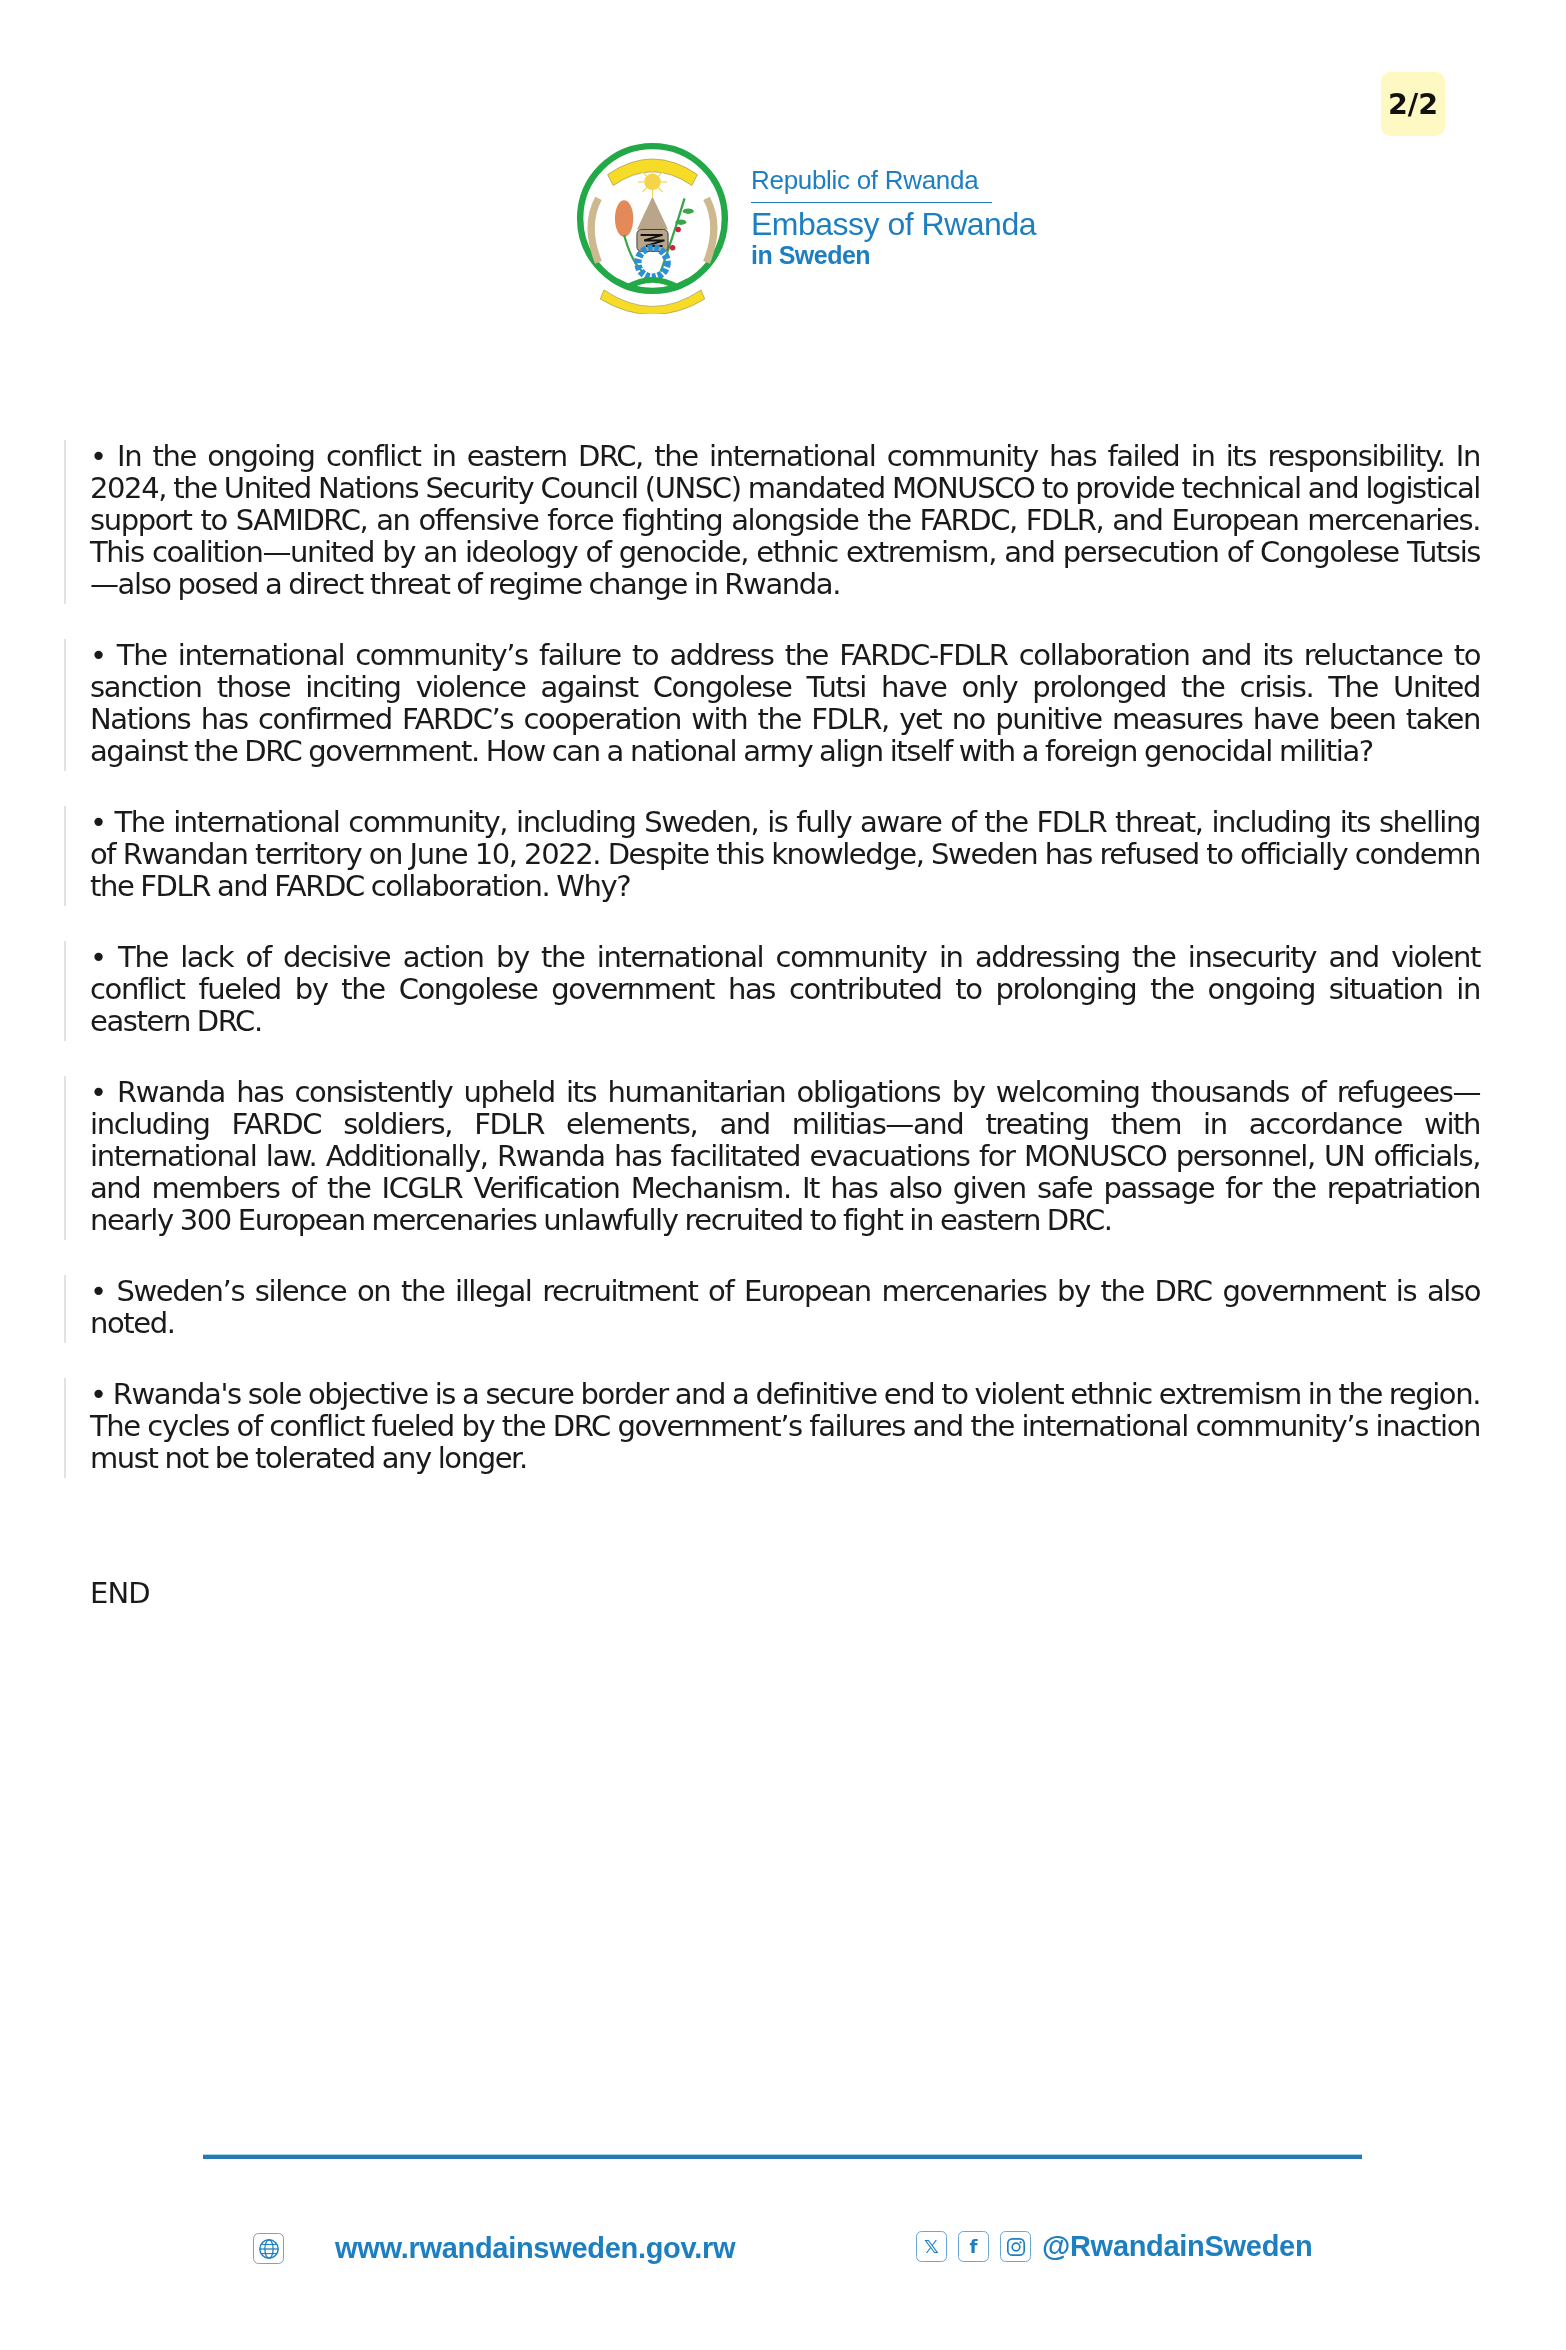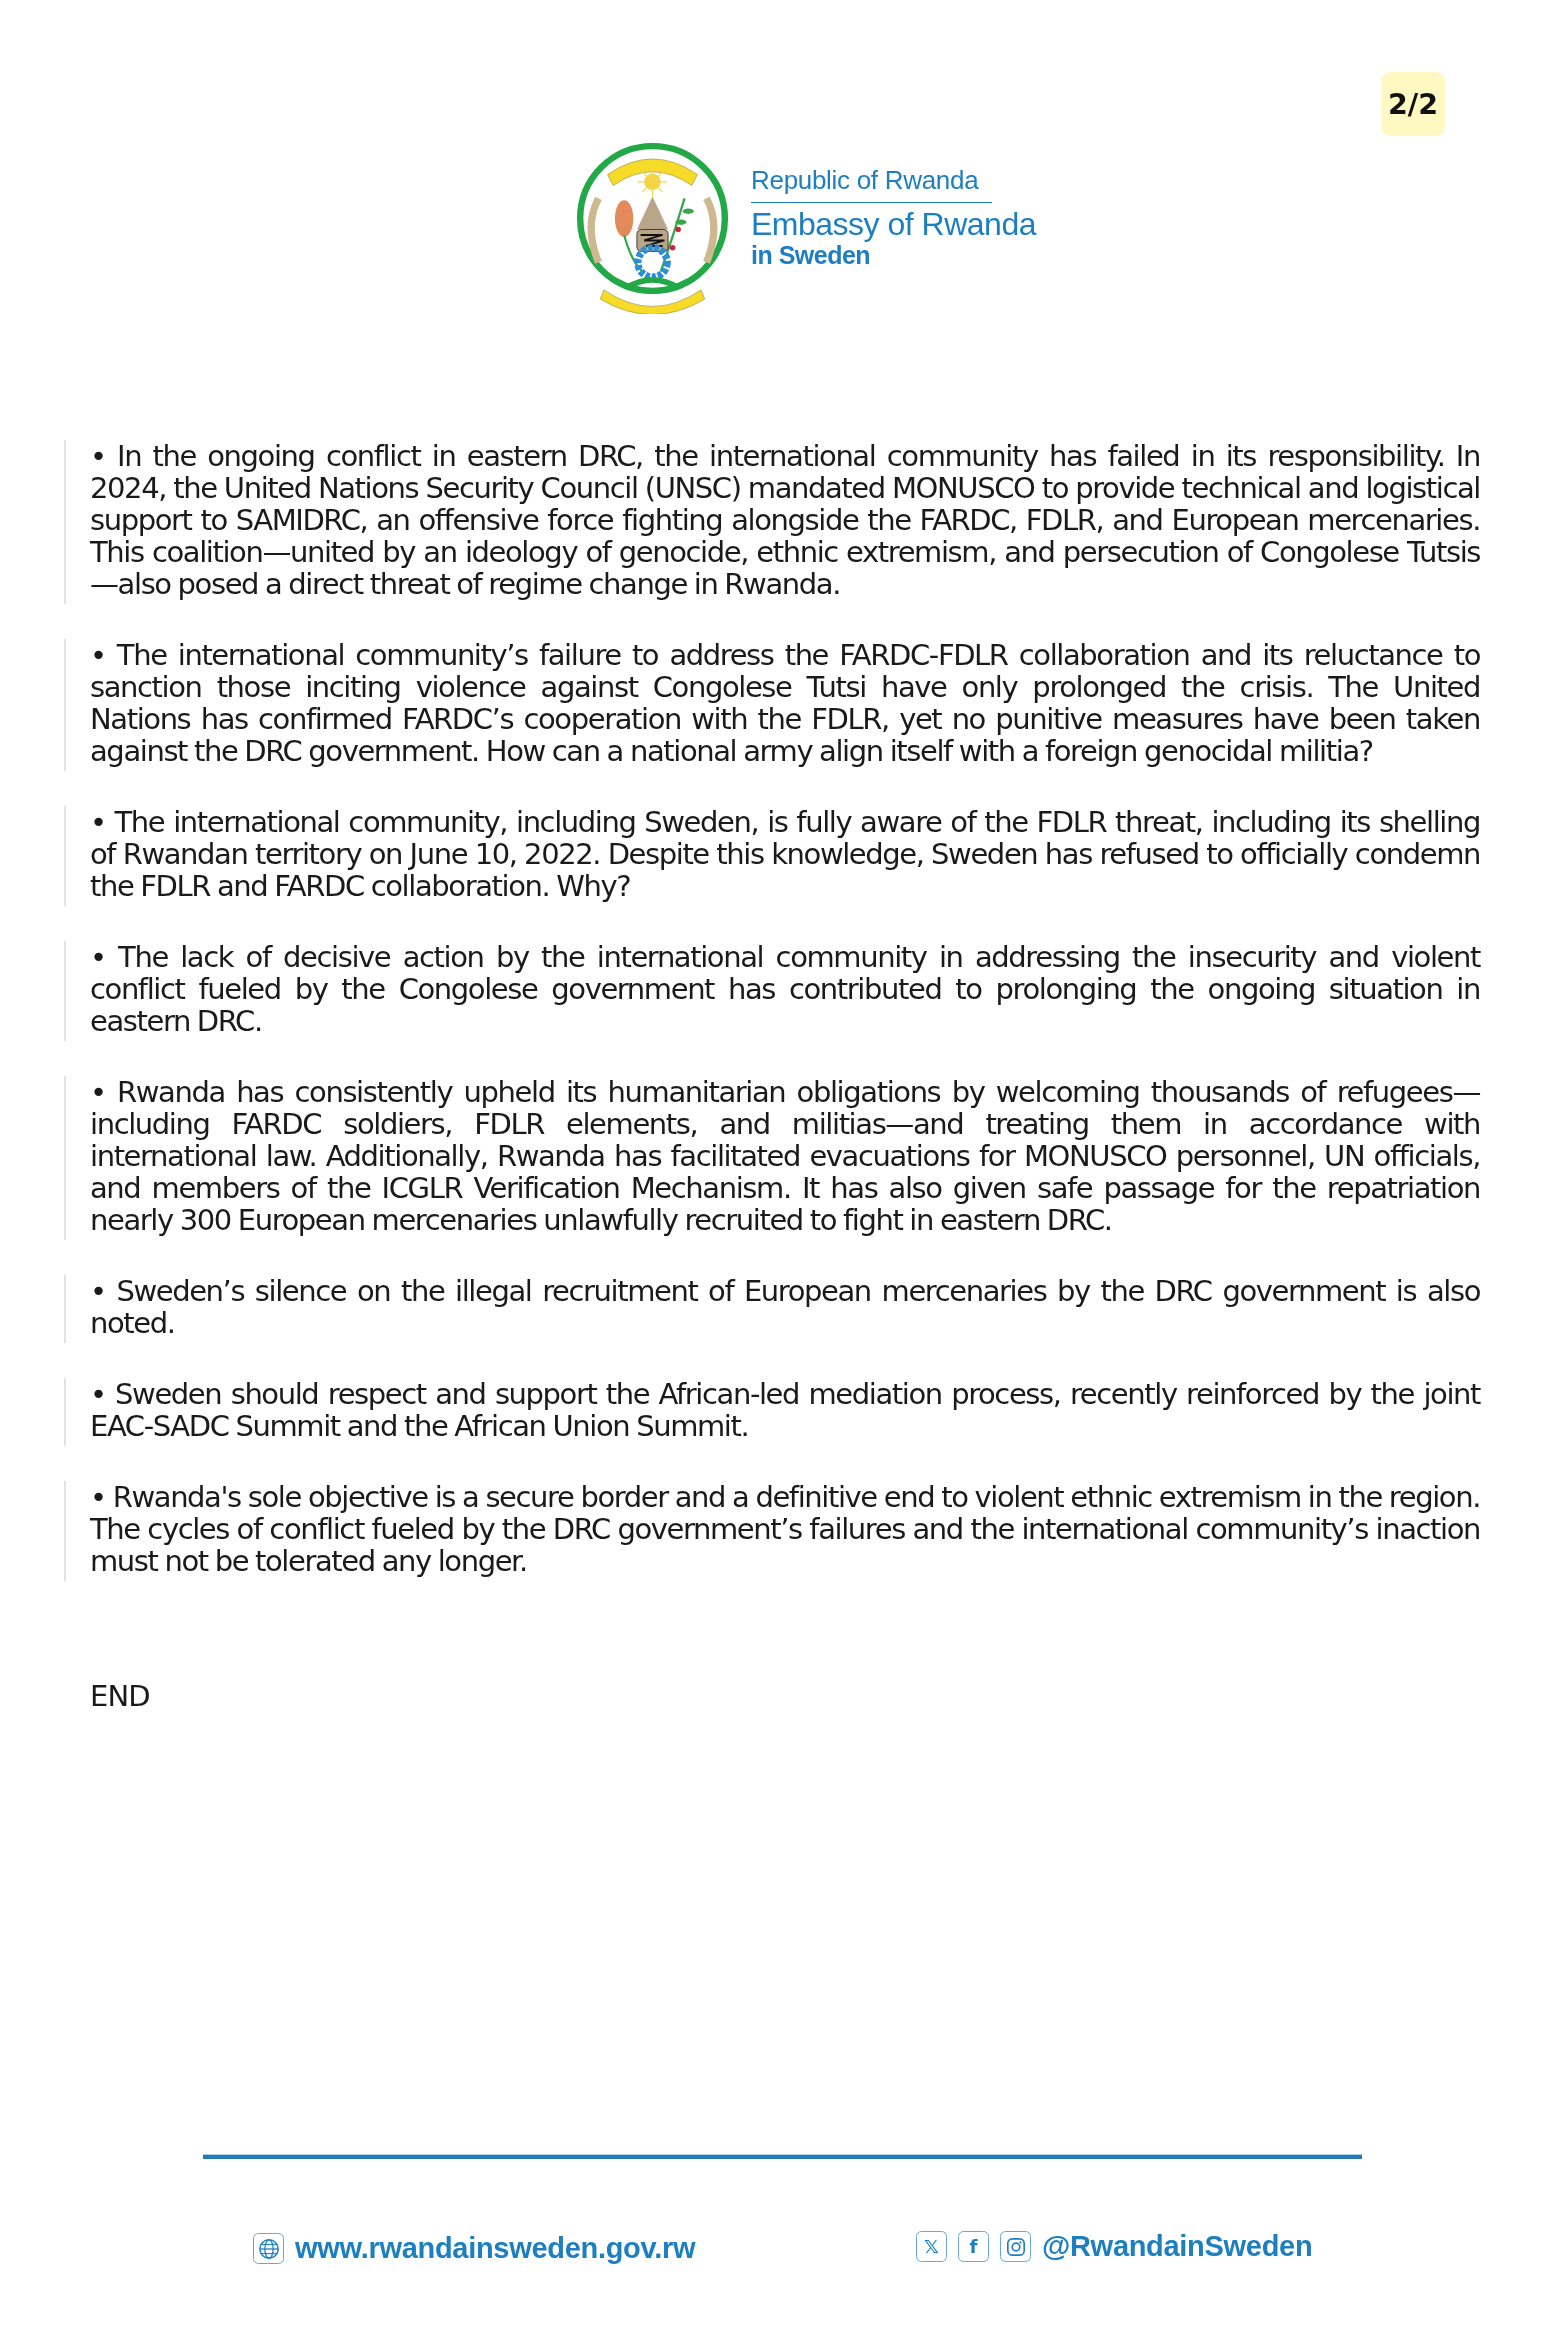--- a/index.html
+++ b/index.html
@@ -23,21 +23,21 @@
   .body-text { position: absolute; left: 64px; top: 411px; width: 1416px; }
   .para { position: relative; padding-left: 26px; font-size: 29px; line-height: 32px;
           text-align: justify; letter-spacing: -1.4px; word-spacing: -0.9px;
           font-family: "DejaVu Sans", sans-serif; margin-bottom: 39px; }
   .para::before { content: ""; position: absolute; left: 0; top: 0; bottom: -3.7px; width: 1.8px; background: #e2e2e2; }
   .end-mark { font-size: 29px; margin-top: 102px; padding-left: 26px; letter-spacing: -0.9px; }
 
   .footer-rule { position: absolute; left: 203px; top: 2154px; width: 1159px; height: 3.7px;
                  background: #2878b8; border-top: 0.9px solid #a9d2ee; }
 
-  .footer-web { position: absolute; left: 253px; top: 2232px; display: flex; align-items: center; }
+  .footer-web { position: absolute; left: 253px; top: 2232px; display: flex; align-items: center; gap: 40px; }
   .footer-social { position: absolute; left: 916px; top: 2230px; display: flex; align-items: center; }
   .icon-box { width: 31px; height: 31px; border: 1.8px solid #6aa7d6; border-radius: 5.5px;
               display: flex; align-items: center; justify-content: center; color: #1d7fc0;
               box-sizing: border-box; margin-right: 11px; font-weight: bold; font-size: 18.4px; }
   .footer-text { color: #1d7fc0; font-family: "Liberation Sans", sans-serif; font-weight: bold;
                  font-size: 29px; letter-spacing: -0.3px; }
 </style>
 </head>
 <body>
 
@@ -87,21 +87,20 @@
   <div class="org-line3">in Sweden</div>
 </div>
 
 <div class="body-text">
   <p class="para">• In the ongoing conflict in eastern DRC, the international community has failed in its responsibility. In 2024, the United Nations Security Council (UNSC) mandated MONUSCO to provide technical and logistical support to SAMIDRC, an offensive force fighting alongside the FARDC, FDLR, and European mercenaries. This coalition—united by an ideology of genocide, ethnic extremism, and persecution of Congolese Tutsis—also posed a direct threat of regime change in Rwanda.</p>
   <p class="para">• The international community’s failure to address the FARDC-FDLR collaboration and its reluctance to sanction those inciting violence against Congolese Tutsi have only prolonged the crisis. The United Nations has confirmed FARDC’s cooperation with the FDLR, yet no punitive measures have been taken against the DRC government. How can a national army align itself with a foreign genocidal militia?</p>
   <p class="para">• The international community, including Sweden, is fully aware of the FDLR threat, including its shelling of Rwandan territory on June 10, 2022. Despite this knowledge, Sweden has refused to officially condemn the FDLR and FARDC collaboration. Why?</p>
   <p class="para">• The lack of decisive action by the international community in addressing the insecurity and violent conflict fueled by the Congolese government has contributed to prolonging the ongoing situation in eastern DRC.</p>
   <p class="para">• Rwanda has consistently upheld its humanitarian obligations by welcoming thousands of refu­gees—including FARDC soldiers, FDLR elements, and militias—and treating them in accordance with international law. Additionally, Rwanda has facilitated evacuations for MONUSCO personnel, UN officials, and members of the ICGLR Verification Mechanism. It has also given safe passage for the repatriation nearly 300 European mercenaries unlawfully recruited to fight in eastern DRC.</p>
   <p class="para">• Sweden’s silence on the illegal recruitment of European mercenaries by the DRC government is also noted.</p>
-  <p class="para">• Sweden should respect and support the African-led mediation process, recently reinforced by the joint EAC-SADC Summit and the African Union Summit.</p>
   <p class="para">• Rwanda's sole objective is a secure border and a definitive end to violent ethnic extremism in the region. The cycles of conflict fueled by the DRC government’s failures and the international commu­nity’s inaction must not be tolerated any longer.</p>
   <div class="end-mark">END</div>
 </div>
 
 <div class="footer-rule"></div>
 
 <div class="footer-web">
   <span class="icon-box">
     <svg width="22" height="22" viewBox="0 0 24 24">
       <circle cx="12" cy="12" r="10" fill="none" stroke="#1d7fc0" stroke-width="1.6"></circle>

